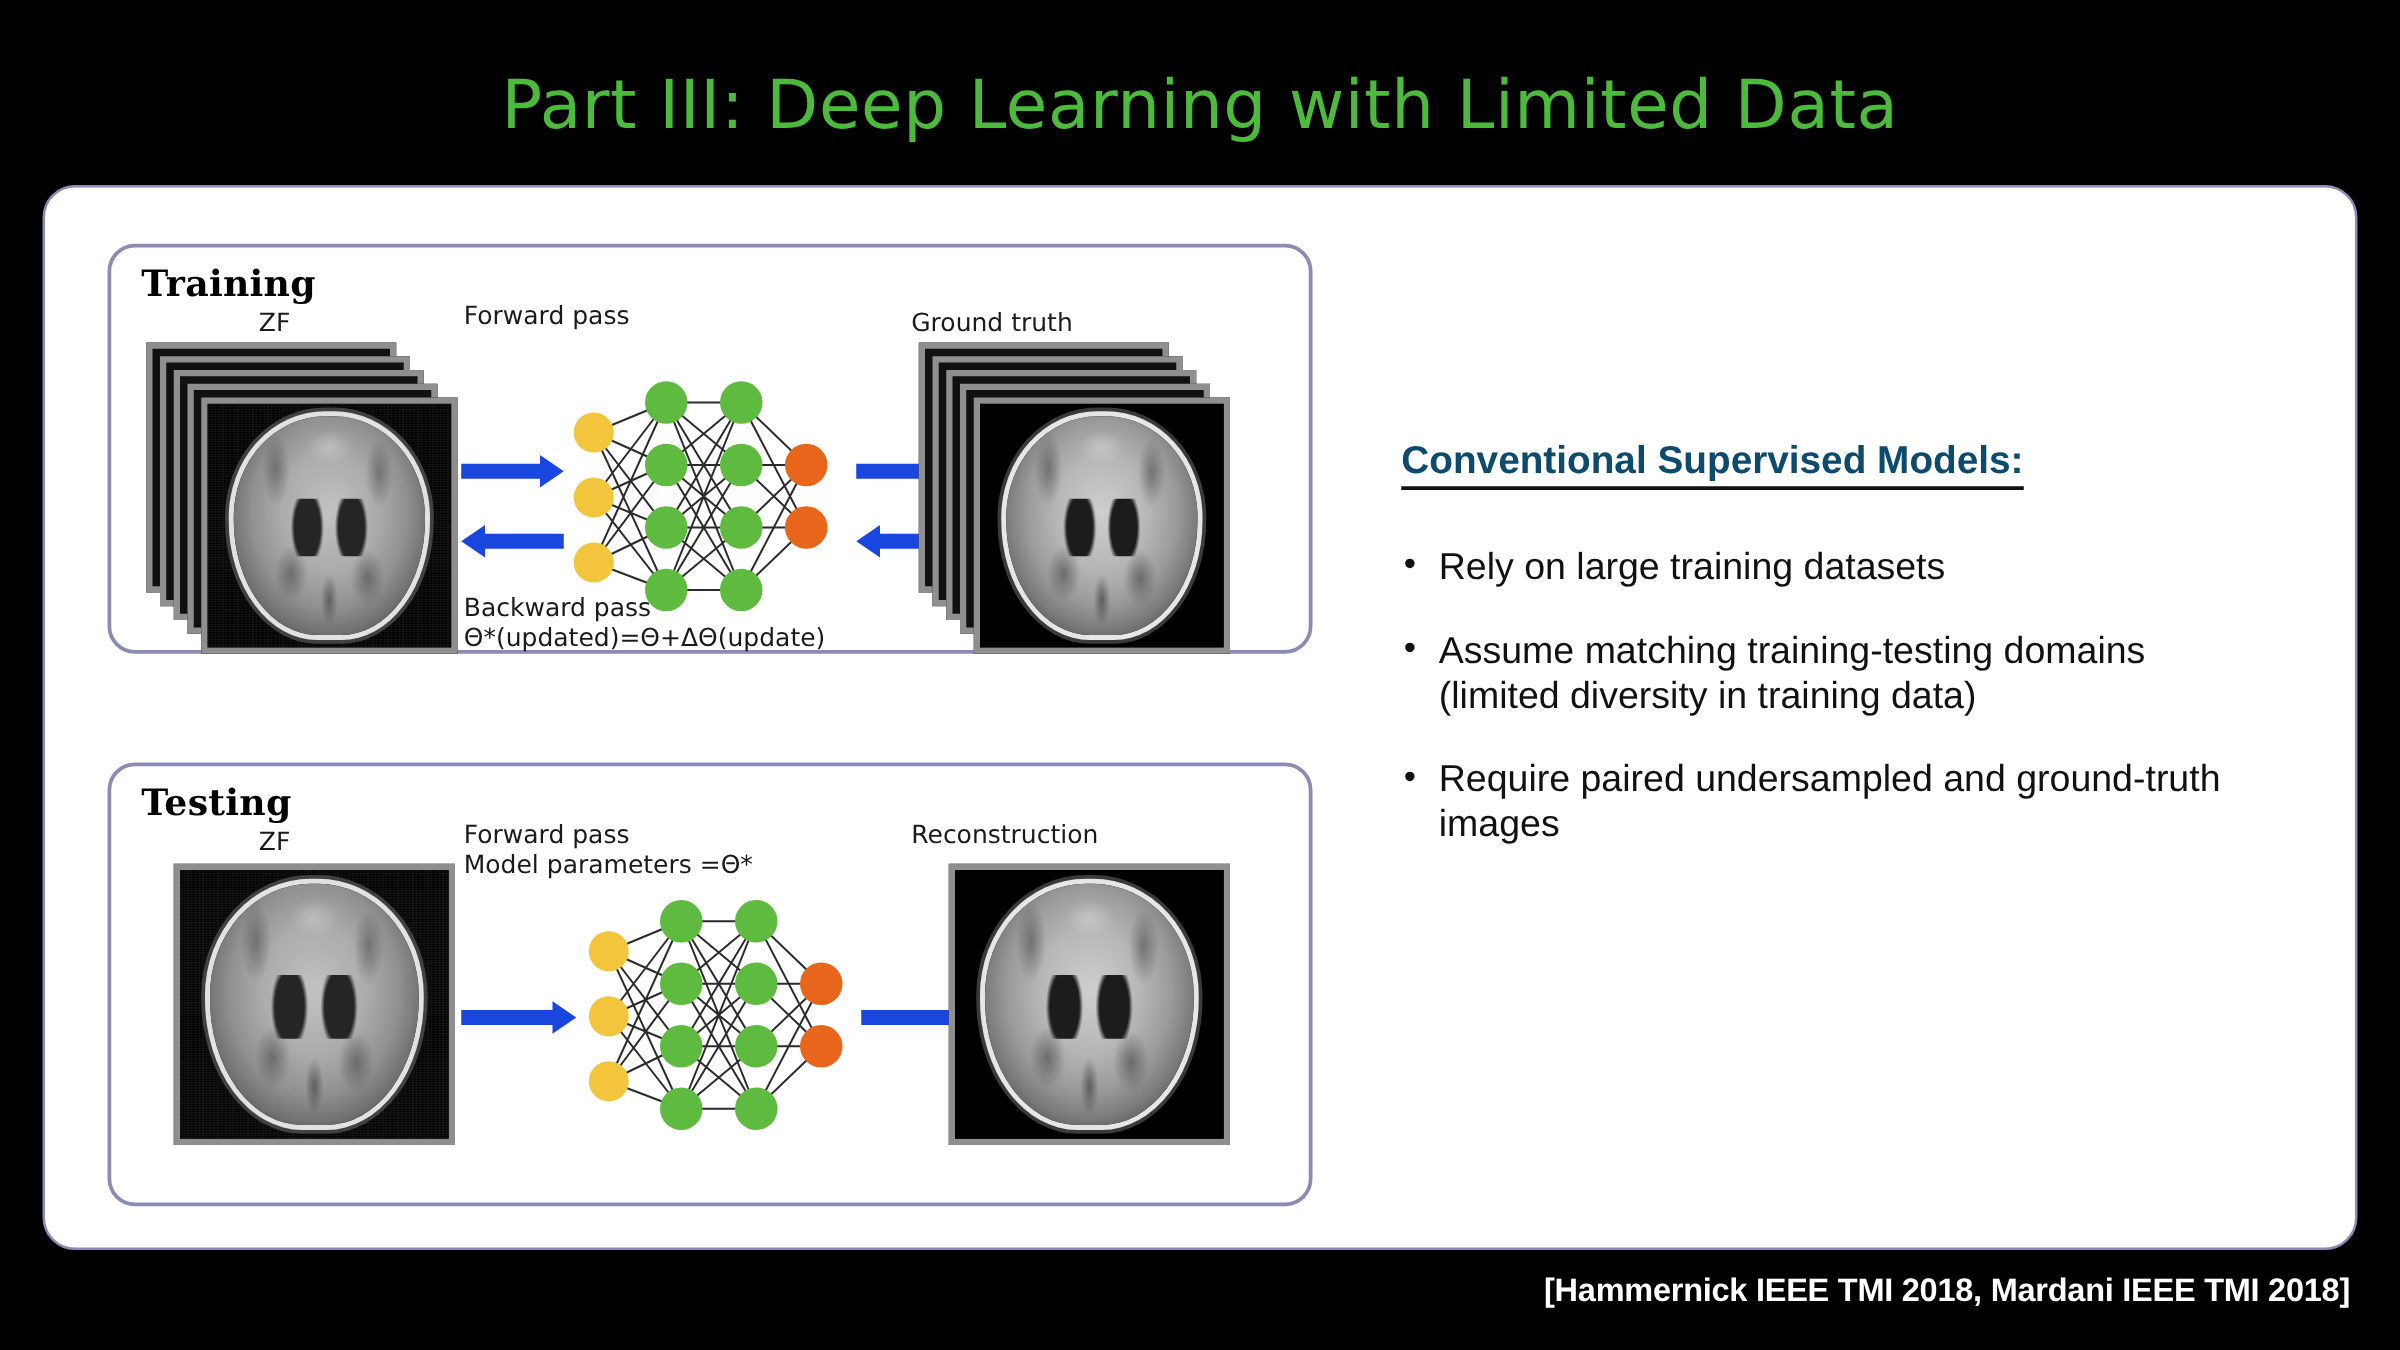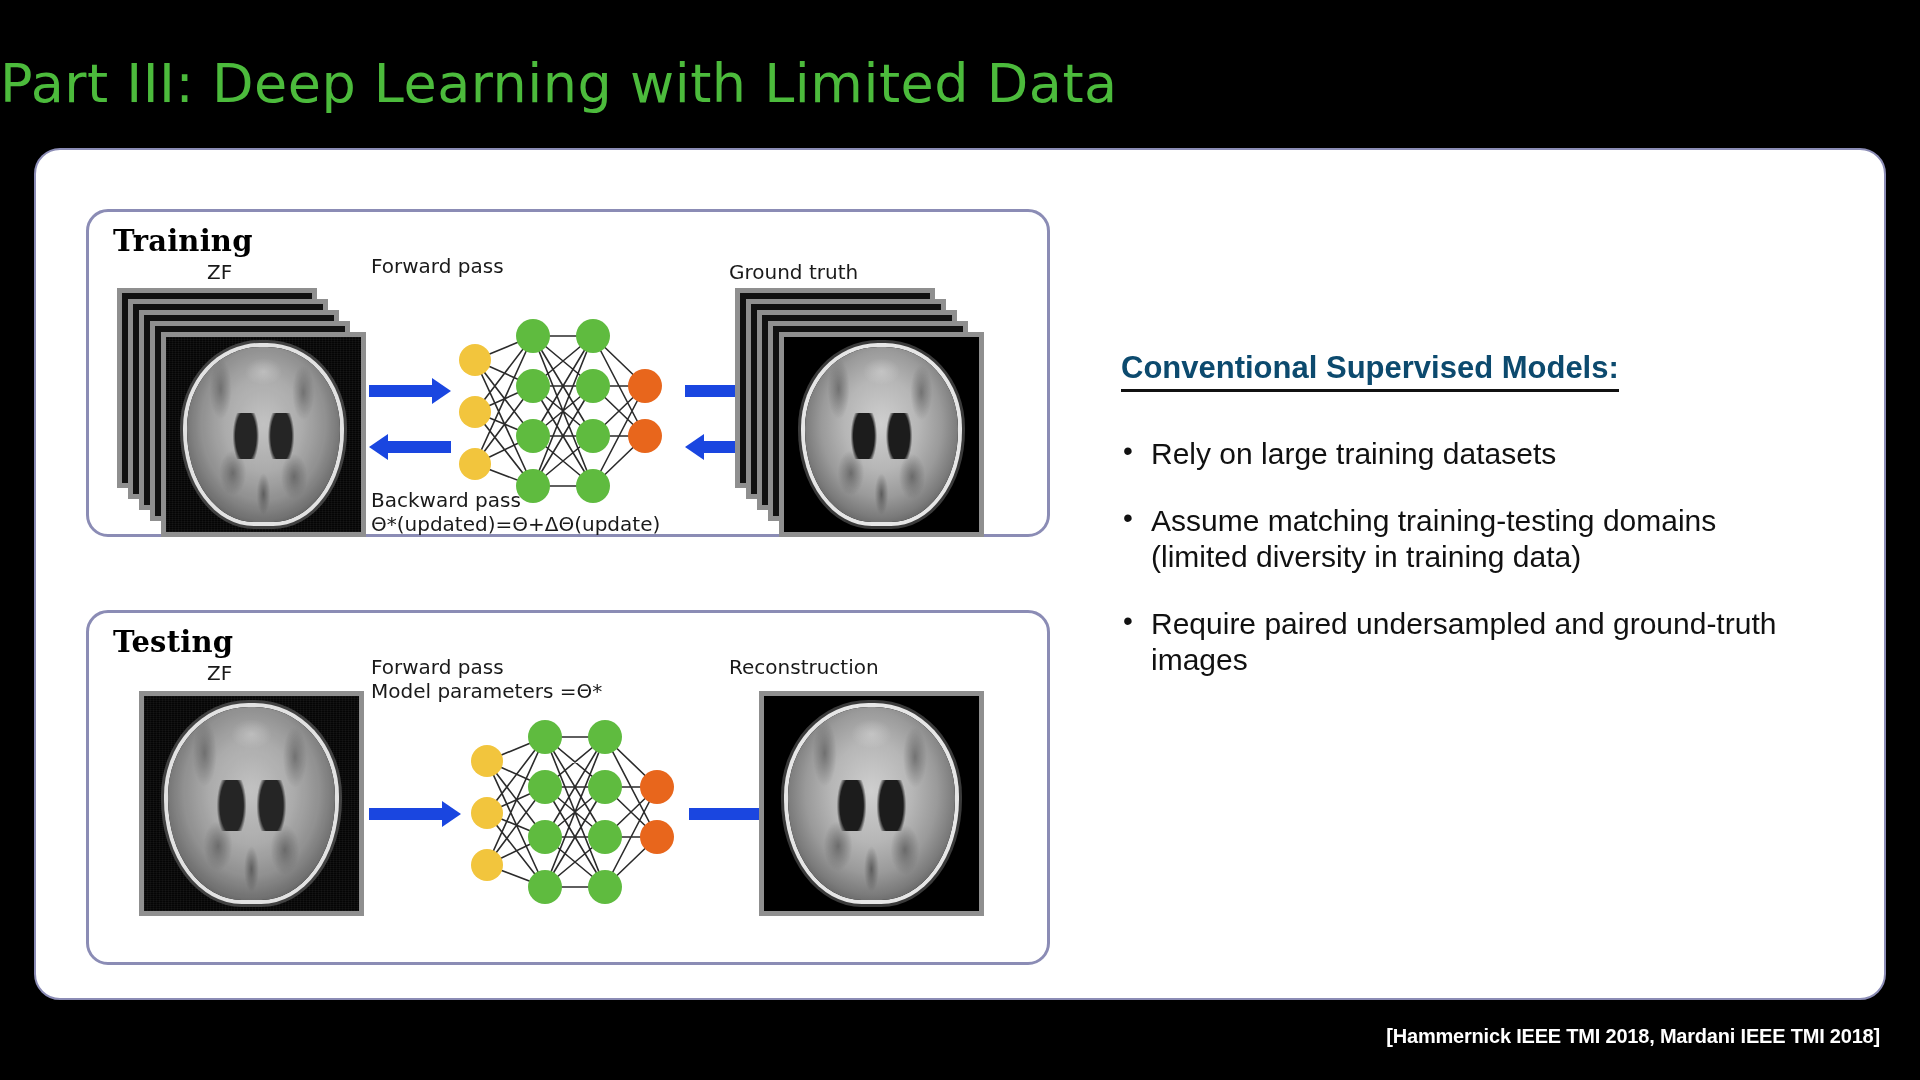--- a/index.html
+++ b/index.html
@@ -12,21 +12,21 @@
   #slide {
     position: relative;
     width: 1920px; height: 1080px;
     background: #000000;
   }
 
   
   #title {
     position: absolute;
     top: 52px; left: 0; width: 1920px;
-    text-align: left;
+    text-align: center;
     font-family: "DejaVu Sans", sans-serif;
     font-size: 54px;
     font-weight: 400;
     letter-spacing: 0.5px;
     color: #4CBB3C;
     white-space: nowrap;
   }
 
   
   #card {
@@ -38,21 +38,21 @@
     border-radius: 26px;
   }
 
   
   .panel {
     position: absolute;
     background: #ffffff;
     border: 3px solid #8b8cb5;
     border-radius: 22px;
   }
-  #panel-training { left: 50px; top: 59px;  width: 964px; height: 328px; padding-left: 12px; }
+  #panel-training { left: 50px; top: 45px;  width: 964px; height: 328px; padding-left: 12px; }
   #panel-testing  { left: 50px; top: 460px; width: 964px; height: 355px; }
 
   .panel-title {
     position: absolute;
     left: 24px; top: 12px;
     font-family: "DejaVu Serif", serif;
     font-weight: 700;
     font-size: 29px;
     color: #000000;
     letter-spacing: 0.2px;
@@ -181,21 +181,21 @@
     left: 2px; top: -2px;
     font-size: 28px;
     color: #111111;
   }
 
   
   #citation {
     position: absolute;
     right: 40px; bottom: 32px;
     font-family: "Liberation Sans", sans-serif;
-    font-size: 20px;
+    font-size: 26px;
     font-weight: 700;
     color: #ffffff;
     white-space: nowrap;
     letter-spacing: -0.2px;
     margin-left: 29px;
   }
 </style>
 </head>
 <body>
 

